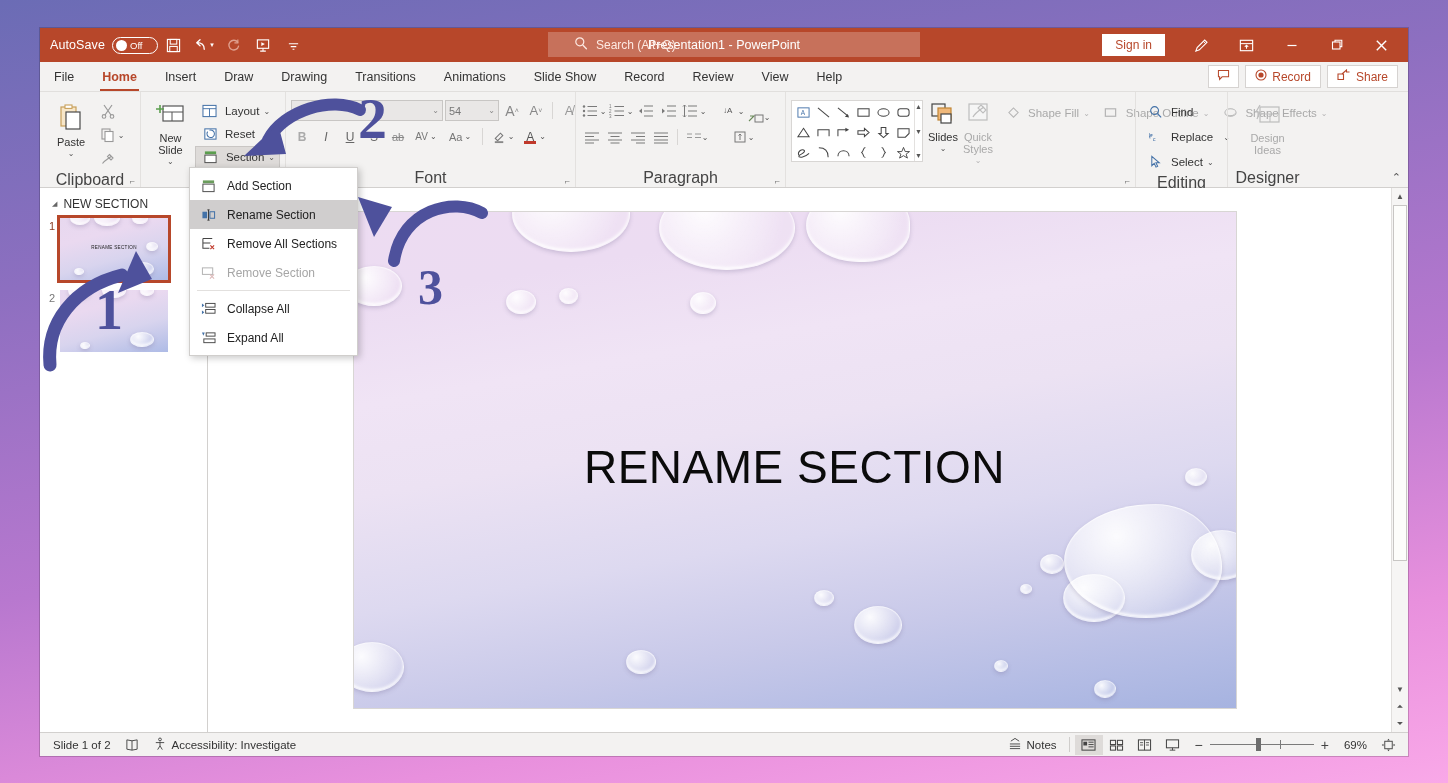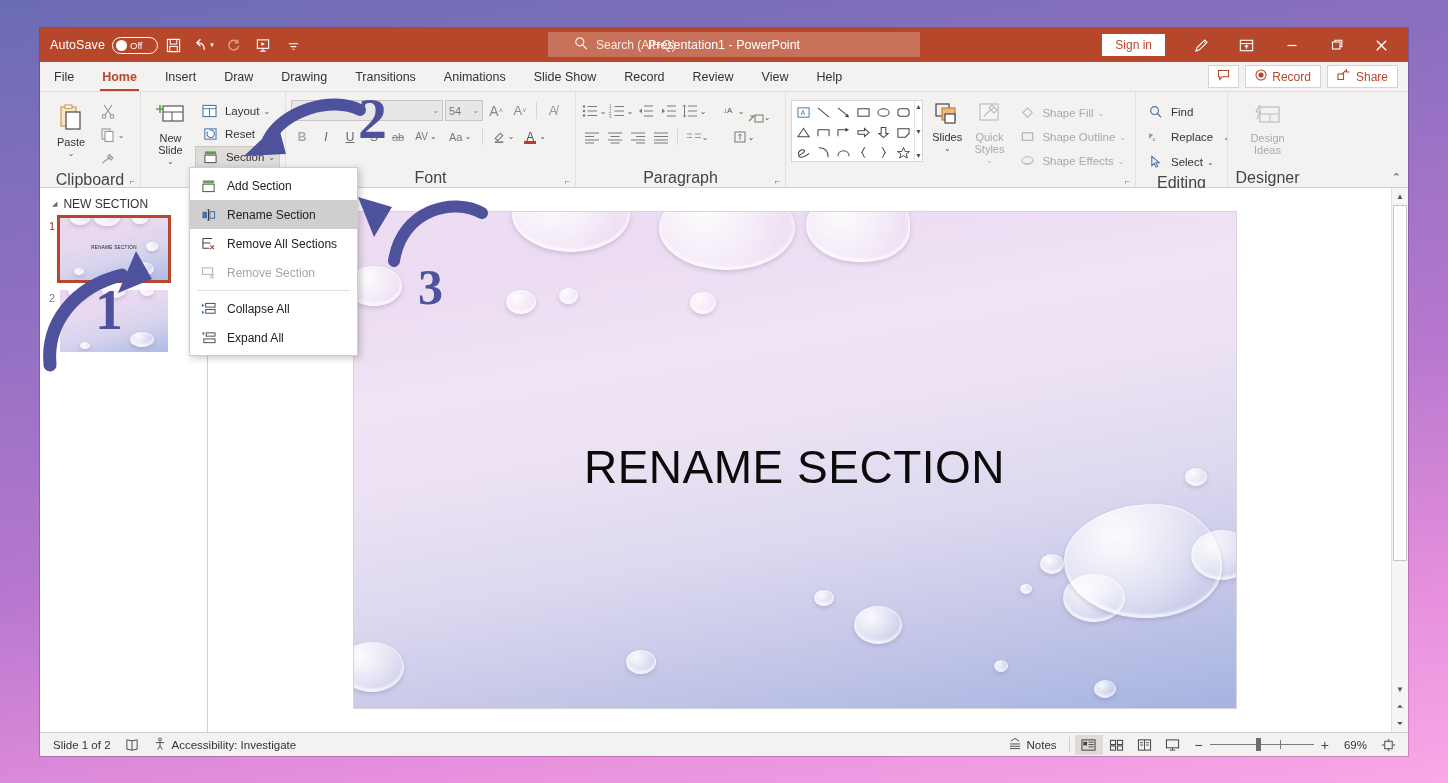--- a/index.html
+++ b/index.html
@@ -114,21 +114,21 @@
   }
   .caret { font-size: 8px; color: #555; }
 
   
   .fontgrp-row { display: flex; align-items: center; gap: 2px; height: 23px; }
   .fontbox {
     height: 21px; border: 1px solid #c8c6c4; background: #e9e7e6;
     display: flex; align-items: center; font-size: 11px; color: #777; padding: 0 3px;
   }
   .fontbox.name { width: 152px; }
-  .fontbox.size { width: 38px; }
+  .fontbox.size { width: 54px; }
   .fbox-caret { margin-left: auto; font-size: 8px; color: #888; }
 
   
   .shapegal {
     border: 1px solid #d8d6d4; background: #fff; display: flex;
     height: 62px; width: 132px;
   }
   .shapegrid {
     display: grid; grid-template-columns: repeat(6, 20px); grid-template-rows: repeat(3, 20px);
     padding: 1px;
@@ -727,21 +727,21 @@
           <span>
             <svg width="30" height="26" viewBox="0 0 30 26">
                 <rect x="6" y="2" width="18" height="16" fill="#f5f5f5" stroke="#bdbdbd" stroke-width="1.2"></rect>
                 <path d="M10 15 C13 10 17 8 21 5" stroke="#bdbdbd" stroke-width="1.3" fill="none"></path>
                 <path d="M18 3 L23 8 L20 11 L15 6 Z" fill="none" stroke="#bdbdbd" stroke-width="1.1"></path>
               </svg>
           </span>
           <span class="lbl">Quick Styles</span>
           <span class="caret" style="color:#b5b5b5">⌄</span>
         </div>
-        <div style="display:flex;flex-direction:column;padding-top:2px;gap:2px">
+        <div style="display:flex;flex-direction:row;padding-top:2px;gap:2px">
           <div class="smlbtn dis">
             <span class="iconcell">
               <svg width="15" height="14" viewBox="0 0 16 15">
                   <path d="M3 7 L8 2 L13 7 L8 12 Z" fill="none" stroke="#b5b5b5" stroke-width="1.1"></path>
                 </svg>
             </span>
             <span>Shape Fill</span>
             <span class="caret" style="color:#b5b5b5">⌄</span>
           </div>
           <div class="smlbtn dis">

